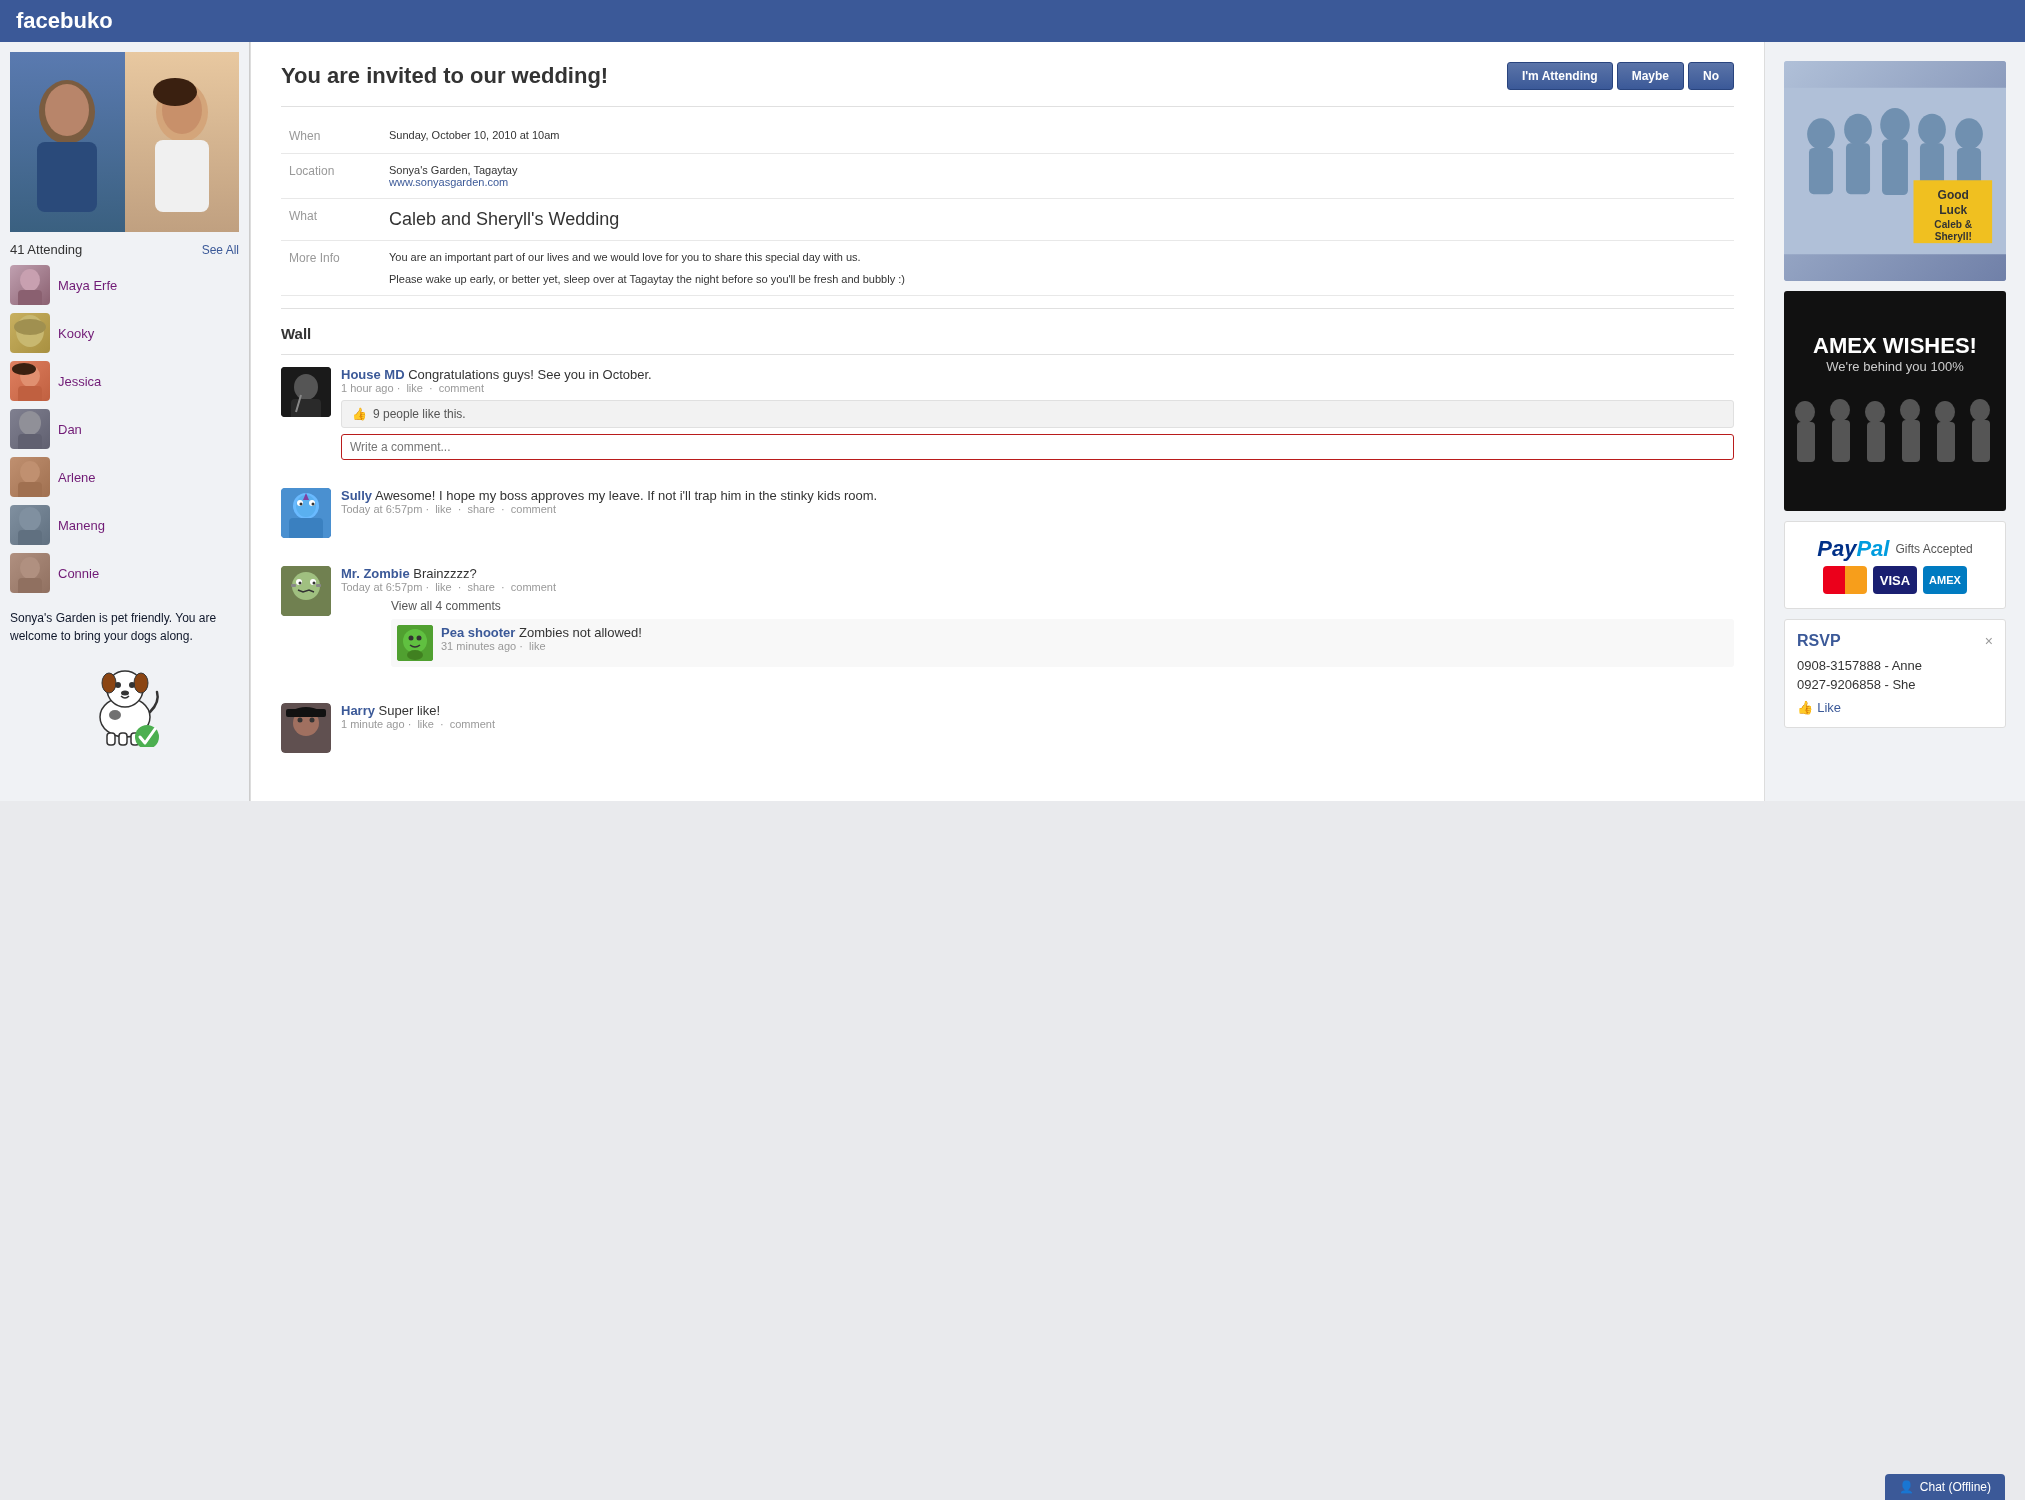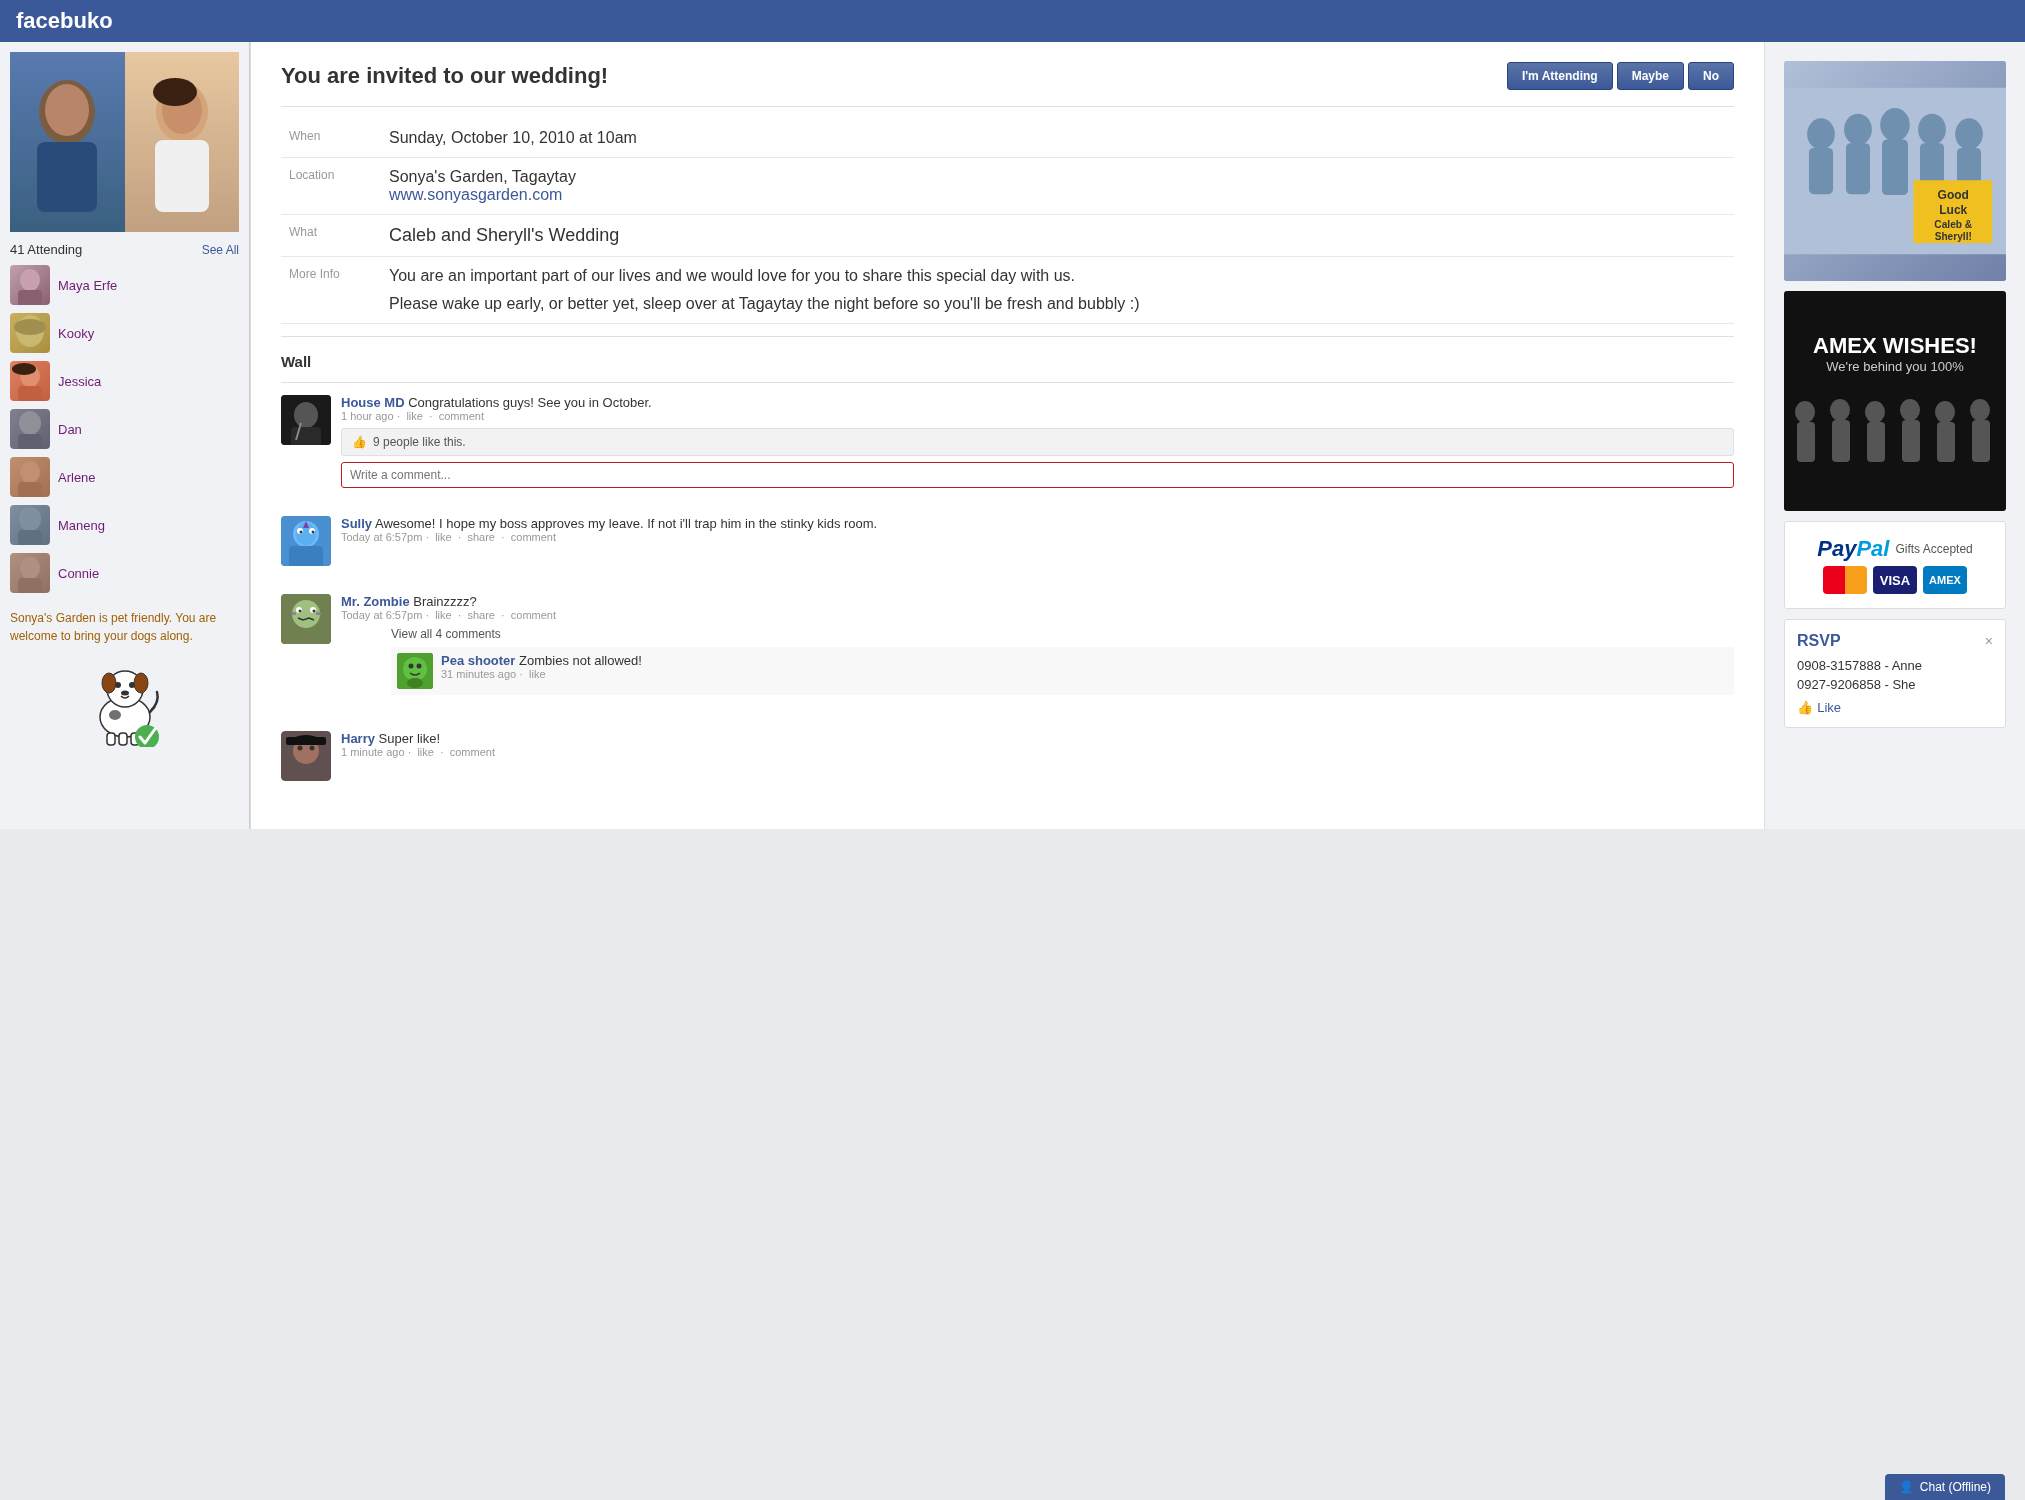--- a/index.html
+++ b/index.html
@@ -98,21 +98,21 @@
     .avatar-connie { background: linear-gradient(135deg, #b09080, #907060); }
 
     .attendee-name {
       color: #701a75;
       font-size: 13px;
     }
 
     .sidebar-note {
       margin-top: 16px;
       font-size: 12px;
-      color: #a16207;
+      color: #0f172a;
       line-height: 1.5;
     }
     .dog-icon {
       margin-top: 12px;
       text-align: center;
       font-size: 48px;
     }
 
     
     #center-content {
@@ -161,21 +161,21 @@
       vertical-align: top;
       border-bottom: 1px solid #e8e8e8;
     }
     .detail-label {
       color: #999;
       font-size: 12px;
       width: 100px;
       min-width: 100px;
     }
     .detail-value {
-      font-size: 16px;
+      font-size: 11px;
       color: #333;
     }
     .detail-value.large {
       font-size: 18px;
     }
     .detail-link {
       color: #3b5998;
       text-decoration: none;
     }
 

